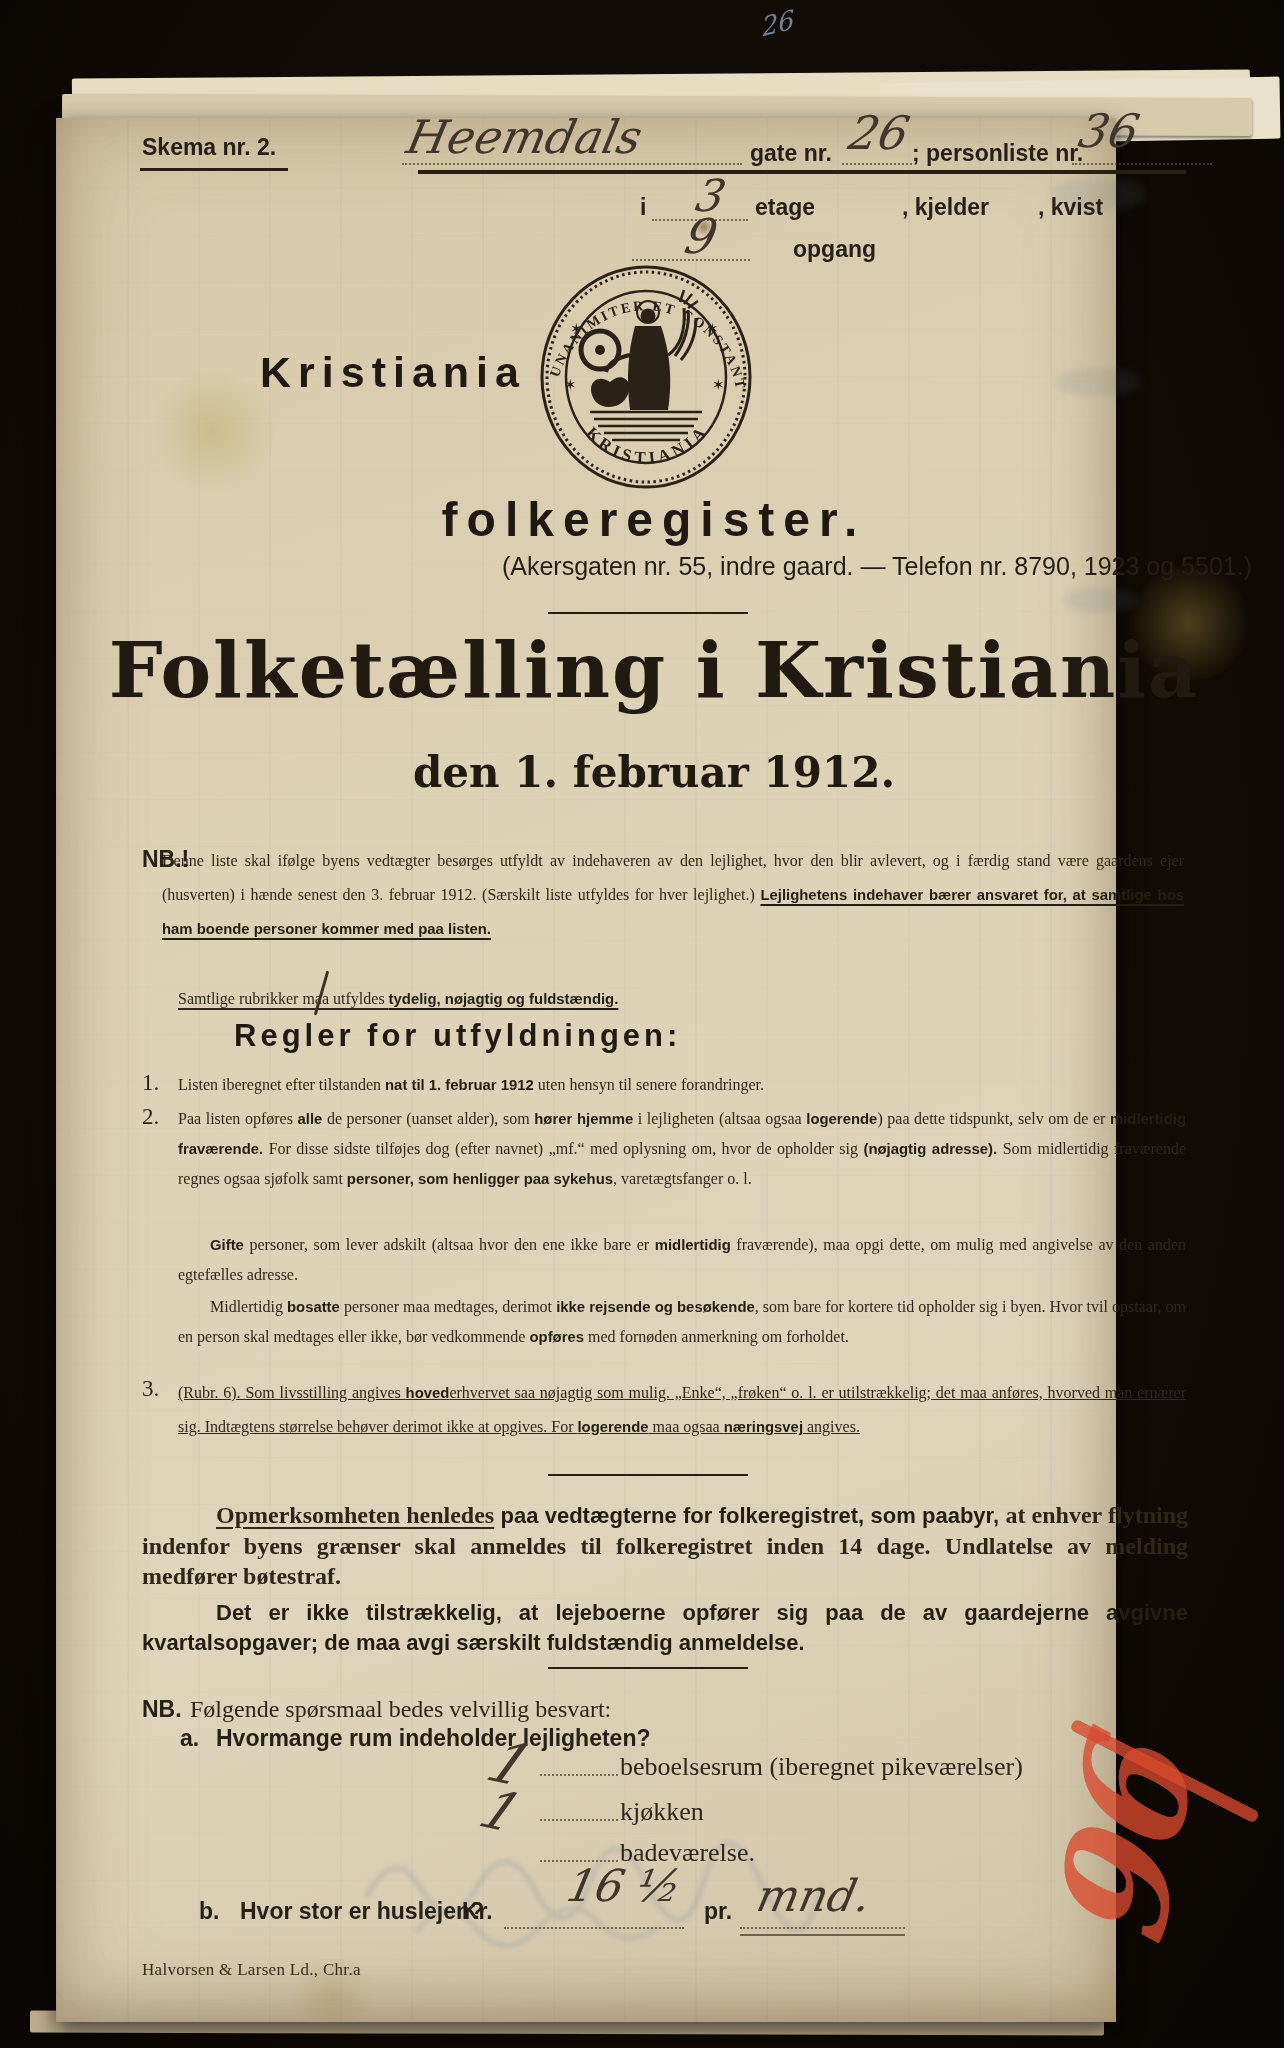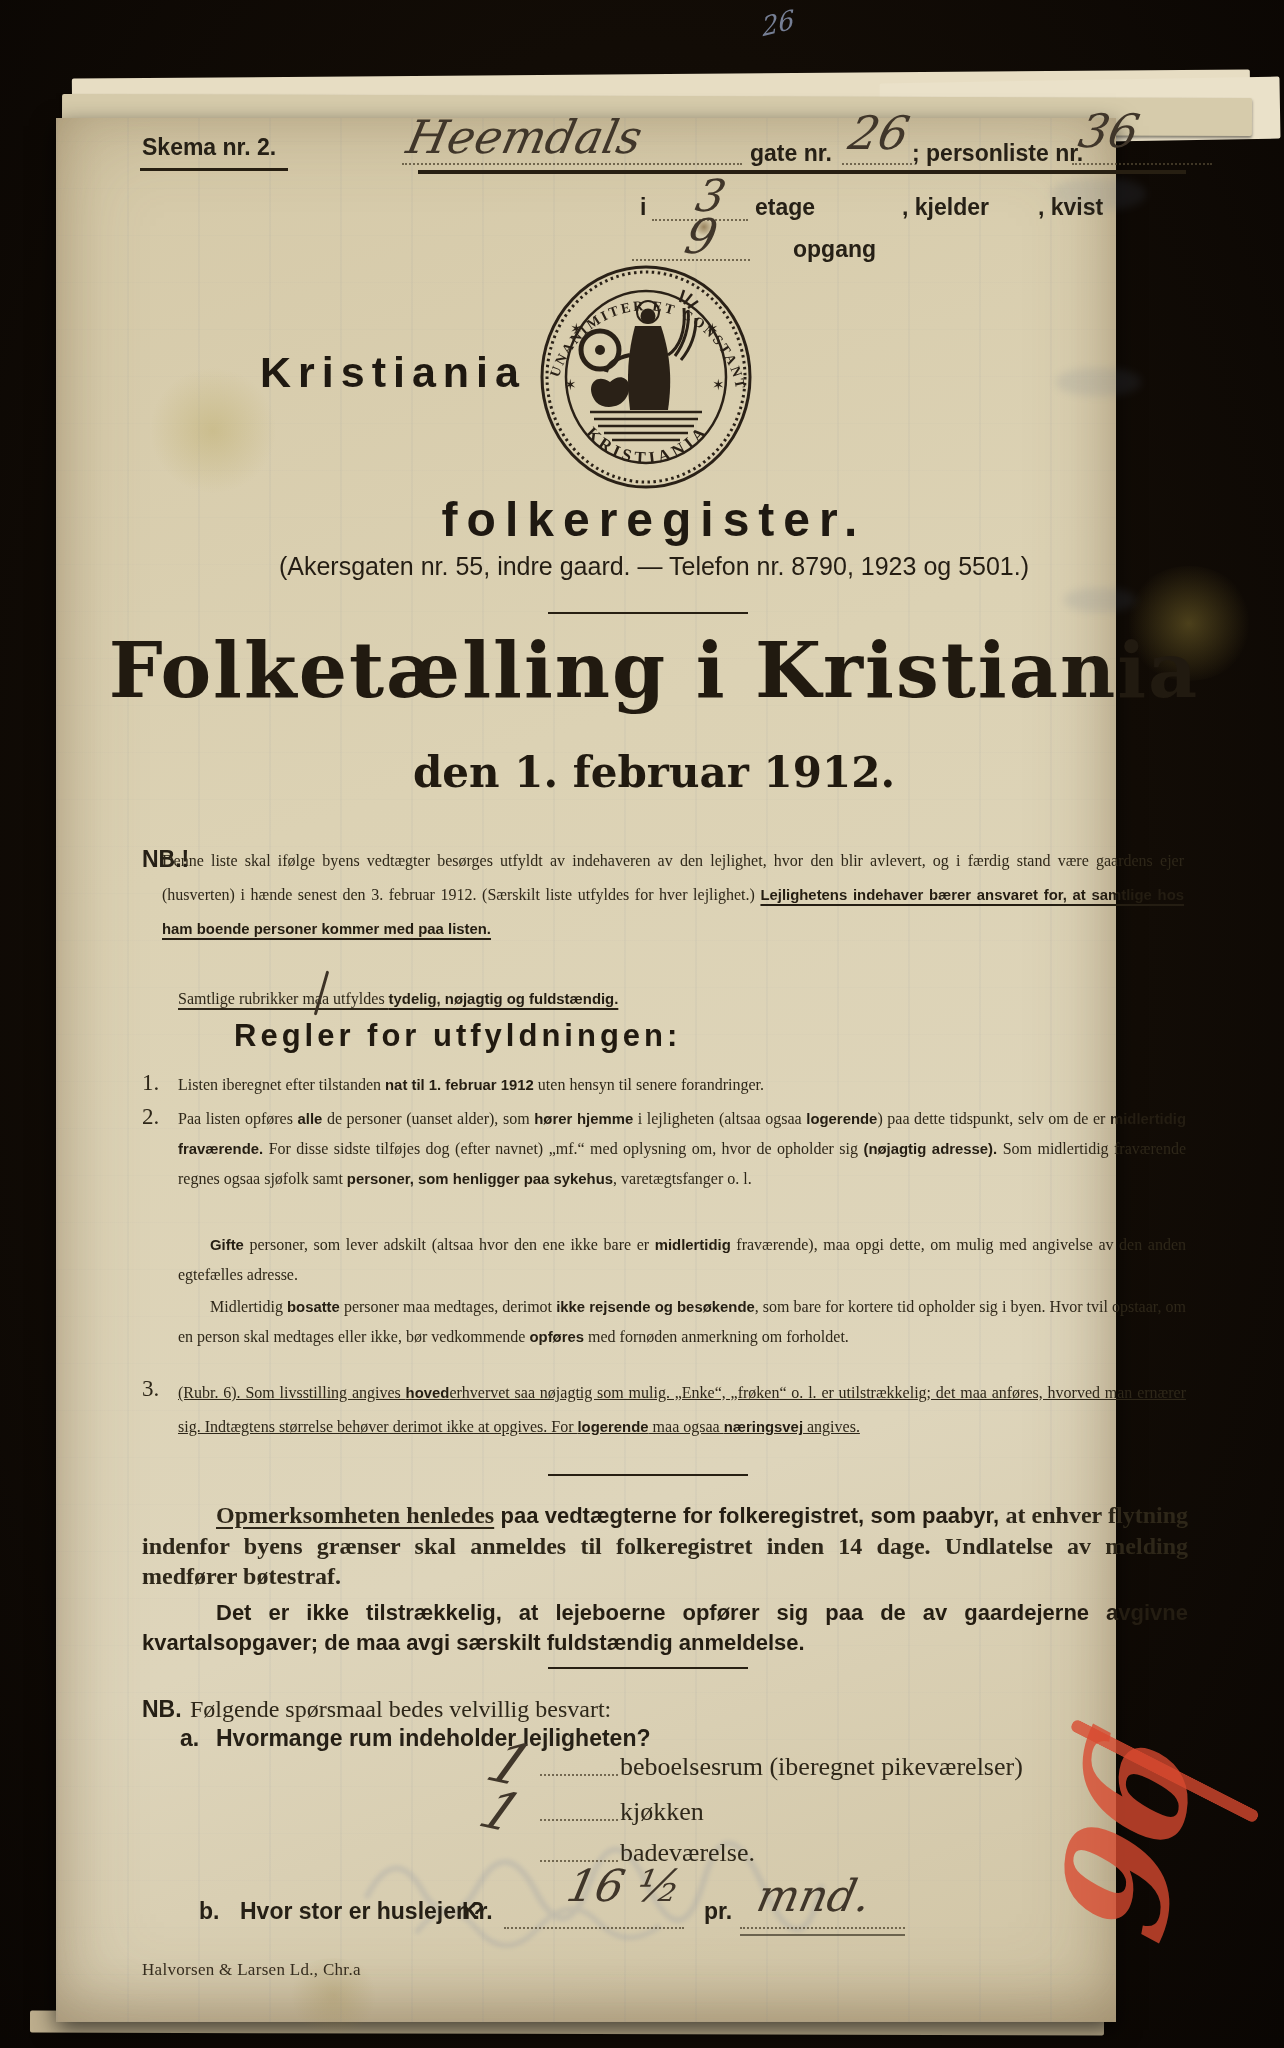--- a/index.html
+++ b/index.html
@@ -113,21 +113,21 @@
     </g>
     <g fill="#2a2117" font-size="15" font-family="DejaVu Sans, sans-serif">
       <text x="36" y="74">✶</text>
         <text x="172" y="74">✶</text>
       <text x="30" y="130">✶</text>
         <text x="178" y="130">✶</text>
     </g>
   </svg>
 
   <div class="abs sans" style="left:0;top:374px;width:1196px;text-align:center;font-size:48px;font-weight:bold;letter-spacing:9px;color:#1f1911;white-space:normal;">folkeregister.</div>
-  <div class="abs sans" style="left:0;top:434px;width:1196px;text-align:center;font-size:25px;color:#241d13;white-space:normal;">(Akersgaten nr. 55, indre gaard. — Telefon nr. 8790, 1923 og 5501.)</div>
+  <div class="abs sans" style="left:0;top:434px;width:1196px;text-align:right;font-size:25px;color:#241d13;white-space:normal;">(Akersgaten nr. 55, indre gaard. — Telefon nr. 8790, 1923 og 5501.)</div>
   <div class="rule" style="left:492px;top:494px;width:200px;"></div>
 
   <div class="abs" style="left:0;top:508px;width:1196px;text-align:center;font-family:'DejaVu Serif',serif;font-weight:bold;font-size:76px;letter-spacing:2px;color:#211a10;white-space:normal;">Folketælling i Kristiania</div>
   <div class="abs" style="left:0;top:630px;width:1196px;text-align:center;font-family:'DejaVu Serif',serif;font-weight:bold;font-size:42px;color:#211a10;white-space:normal;">den 1. februar 1912.</div>
 
   <div class="abs lbl" style="left:86px;top:728px;">NB.!</div>
   <div class="para" style="left:106px;top:726px;width:1022px;line-height:34px;">
     <span class="ser">Denne liste skal ifølge byens vedtægter besørges utfyldt av indehaveren av den lejlighet, hvor den blir avlevert, og i færdig stand være gaardens ejer (husverten) i hænde senest den 3. februar 1912. (Særskilt liste utfyldes for hver lejlighet.) </span><span class="b u">Lejlighetens indehaver bærer ansvaret for, at samtlige hos ham boende personer kommer med paa listen.</span>
   </div>
   <div class="para" style="left:122px;top:864px;width:1010px;line-height:34px;text-align:left;">

